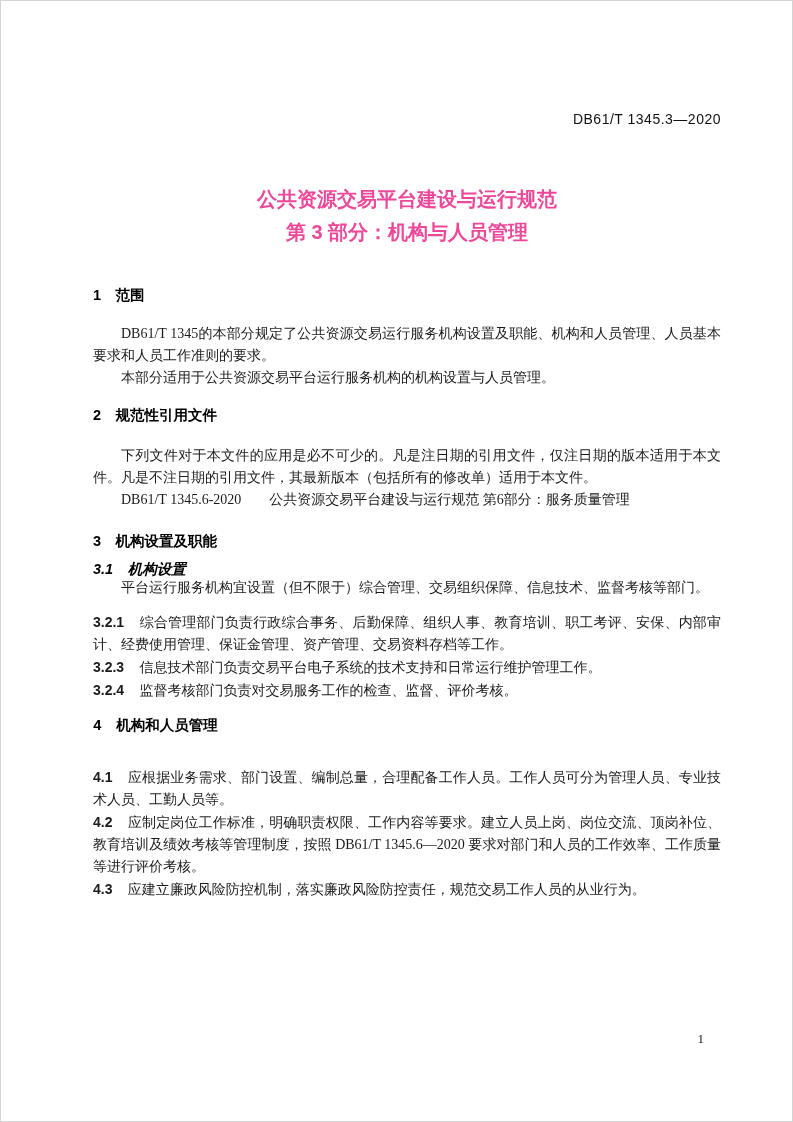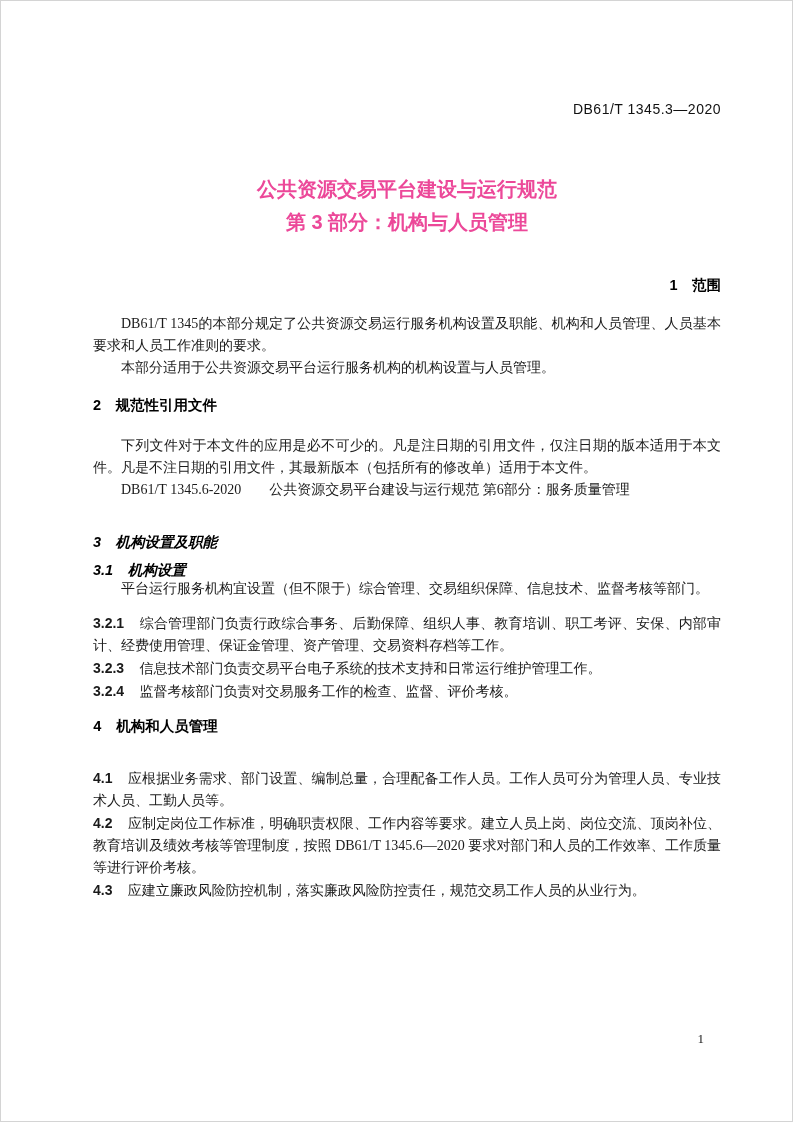--- a/index.html
+++ b/index.html
@@ -11,21 +11,21 @@
     box-sizing: border-box;
     border: 1px solid #d4d4d4;
     color: #1a1a1a;
     font-family: "Liberation Serif", serif;
     overflow: hidden;
   }
   .content {
     position: absolute;
     left: 92px;
     right: 71px;
-    top: 0;
+    top: 10px;
   }
   .header-code {
     margin-top: 100px;
     text-align: right;
     font-family: "Liberation Sans", sans-serif;
     font-size: 14px;
     line-height: 16px;
     letter-spacing: 0.5px;
     color: #111;
   }
@@ -54,25 +54,25 @@
     text-align: justify;
     color: #1a1a1a;
   }
   .para { text-indent: 2em; }
   .c-num {
     font-family: "Liberation Sans", sans-serif;
     font-weight: bold;
     margin-right: 1.1em;
   }
   .ref-code { margin-right: 2em; }
-  .mt-s1h  { margin-top: 38px; text-align: right; }
+  .mt-s1h  { margin-top: 38px; }
   .mt-s1p  { margin-top: 20px; }
   .mt-s2h  { margin-top: 18px; }
   .mt-s2p  { margin-top: 22px; }
-  .mt-s3h  { margin-top: 33px; font-style: italic; }
+  .mt-s3h  { margin-top: 22px; }
   .mt-s31h { margin-top: 12px; font-style: italic; }
   .mt-s31p { }
   .mt-s32h { margin-top: 8px; }
   .mt-c321 { margin-top: 12px; }
   .mt-s4h  { margin-top: 16px; font-family: Liberation Mono, monospace; }
   .mt-c41  { margin-top: 32px; }
   .page-num {
     position: absolute;
     top: 1030px;
     right: 88px;

